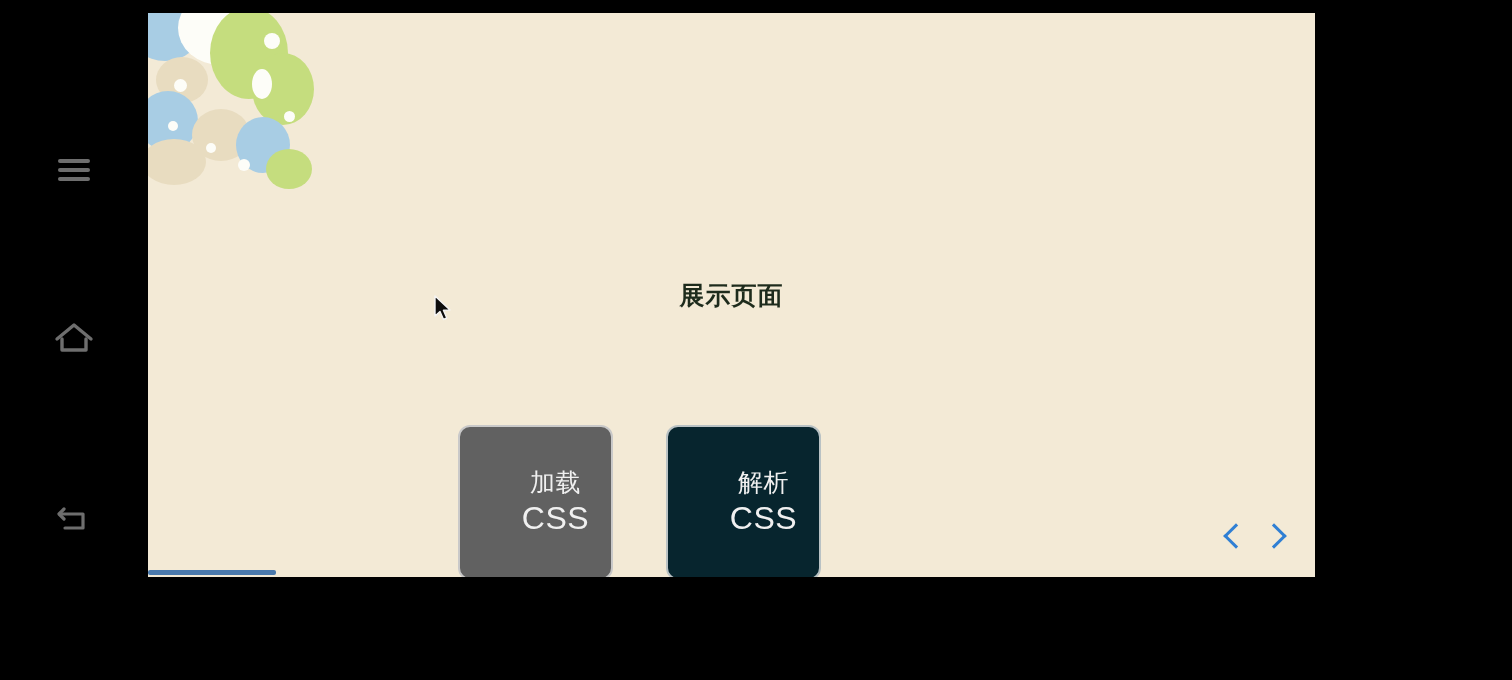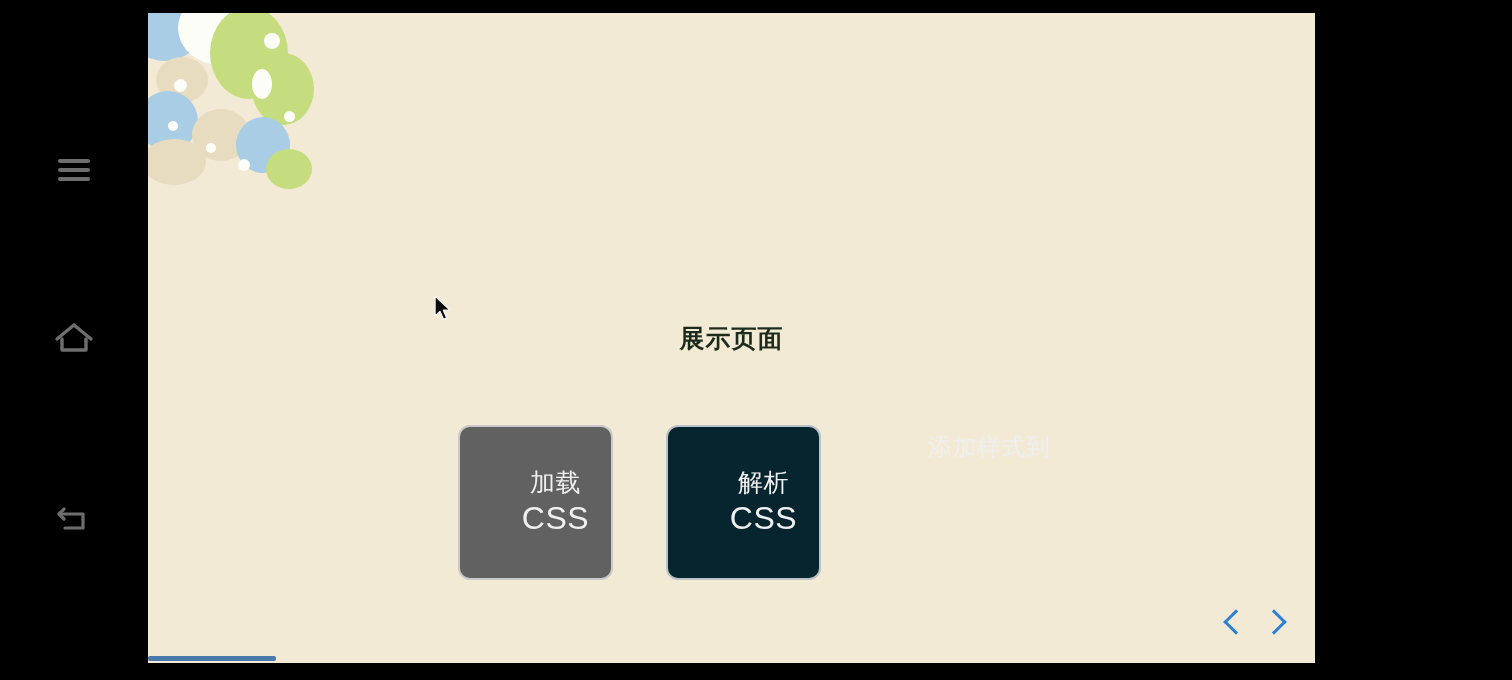--- a/index.html
+++ b/index.html
@@ -14,21 +14,21 @@
   
   .navrail { position:absolute; left:0; top:0; width:148px; height:680px; background:#000; }
   .nav-btn { position:absolute; left:0; width:148px; height:60px; display:flex; align-items:center; justify-content:center; }
   .nav-recents { top:140px; }
   .nav-home    { top:308px; }
   .nav-back    { top:488px; }
   .hamb { width:32px; height:22px; display:flex; flex-direction:column; justify-content:space-between; }
   .hamb span { display:block; height:4px; background:#6e6e6e; border-radius:2px; }
 
   
-  .panel { position:absolute; left:148px; top:13px; width:1167px; height:650px; background:#111112; overflow:hidden; }
+  .panel { position:absolute; left:148px; top:13px; width:1167px; height:564px; background:#111112; overflow:hidden; }
 
   .slide-title {
     position:absolute; left:0; top:68px; width:1167px; text-align:center;
     color:#f2f2f2; font-size:47px; letter-spacing:1px; font-weight:400;
     text-shadow:0 0 2px rgba(255,255,255,.25);
   }
 
   
   .box { position:absolute; border-radius:12px; display:flex; align-items:center; justify-content:center;padding-left:40px; }
   .box .lines { text-align:center; line-height:1.28; font-size:25px; color:#f0f0f0; letter-spacing:.5px; }
@@ -193,21 +193,20 @@
     </div>
 
     <div id="box-parse-css" class="box b-teal">
       <div class="lines">
         <div class="l1">解析</div>
         <div class="l2">CSS</div>
       </div>
     </div>
 
     <div class="annot">
-      <div>添加样式到</div>
     </div>
 
     <div class="pager">
       <div class="chev prev"></div>
       <div class="chev next"></div>
     </div>
 
     <div class="progress-track"></div>
     <div class="progress-fill" id="progress-fill" style="width: 128.37px;"></div>
 

